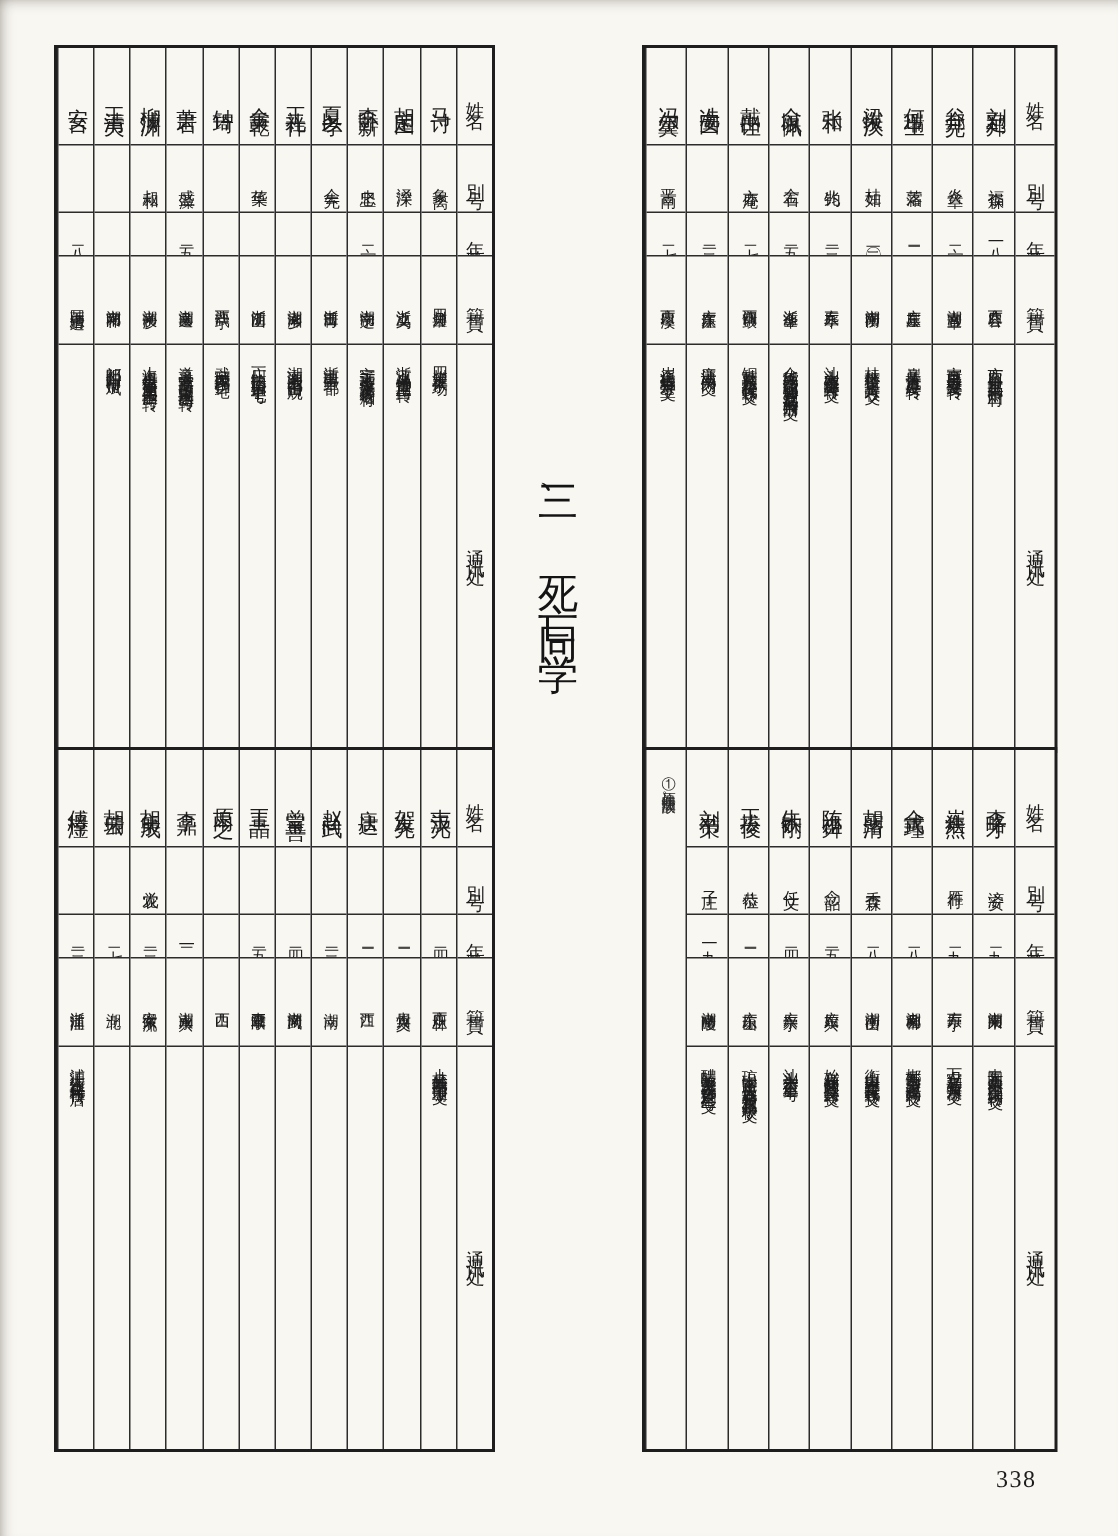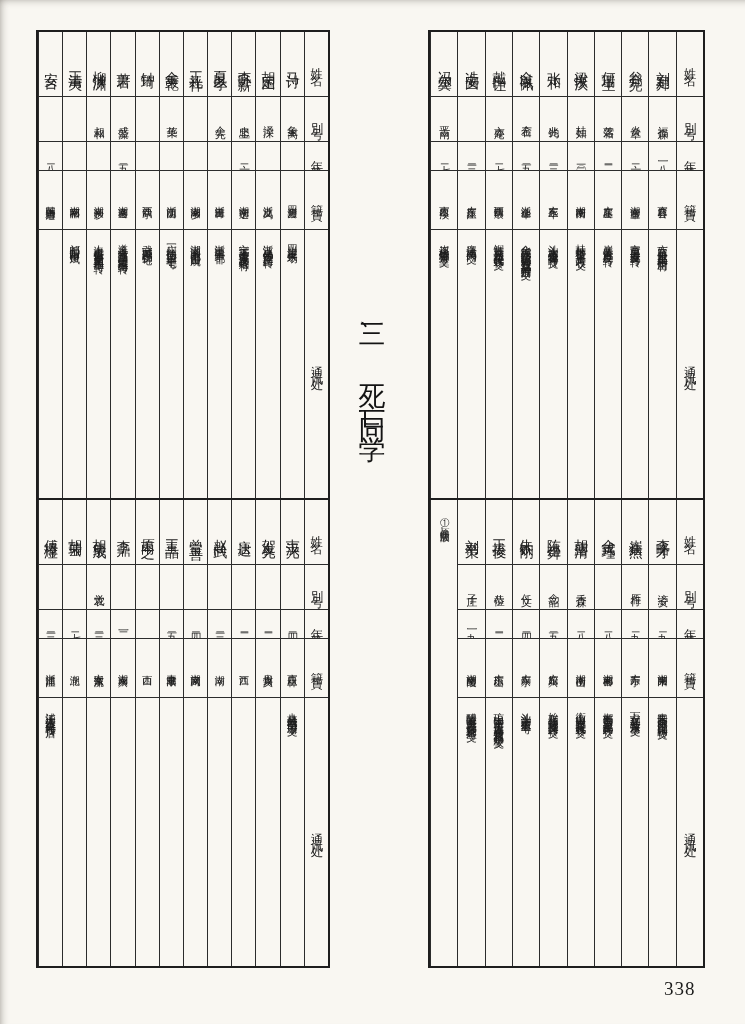--- a/index.html
+++ b/index.html
@@ -53,21 +53,21 @@
     position:absolute; left:334px; top:302px; width:76px; height:400px;
     display:flex; justify-content:center; align-items:flex-start;
   }
   .title-text {
     writing-mode:vertical-rl; text-orientation:upright;
     font-size:27px; letter-spacing:17px; color:#141414;
   }
   
   .page-number {
     position:absolute; left:664px; top:978px;
-    font-size:19px; letter-spacing:1px; color:#1c1c1c;
+    font-size:16px; letter-spacing:1px; color:#1c1c1c;
   }
 </style>
 </head>
 <body>
 
 <div class="sheet">
 
   <section class="vtable" style="left:428px; top:30px; width:273px; height:468px;">
     <div class="col">
       <div class="cell name">

